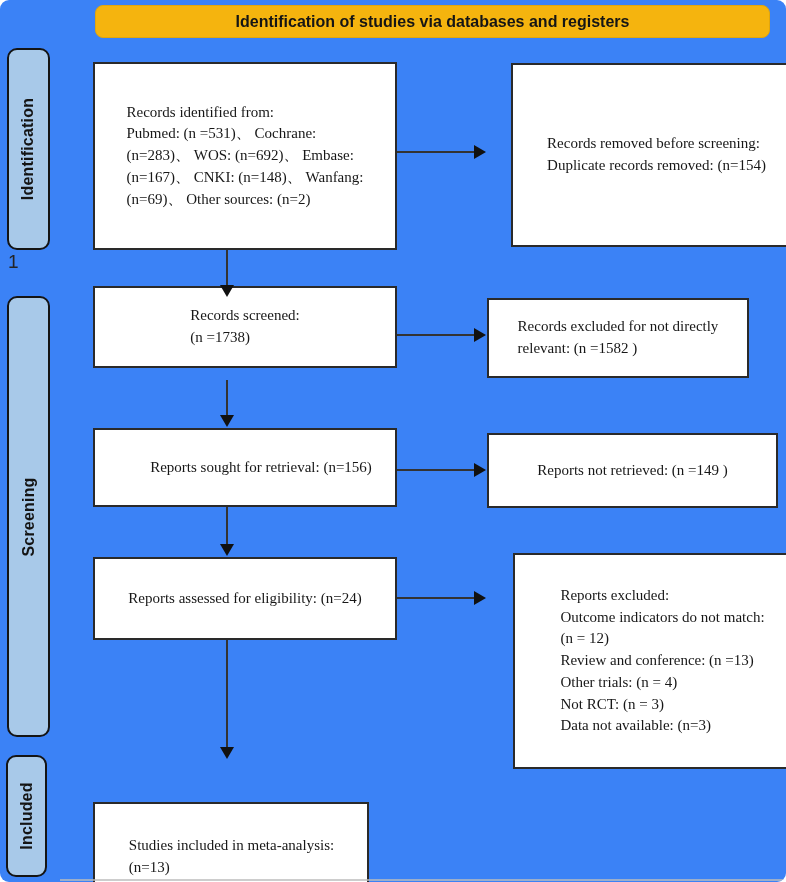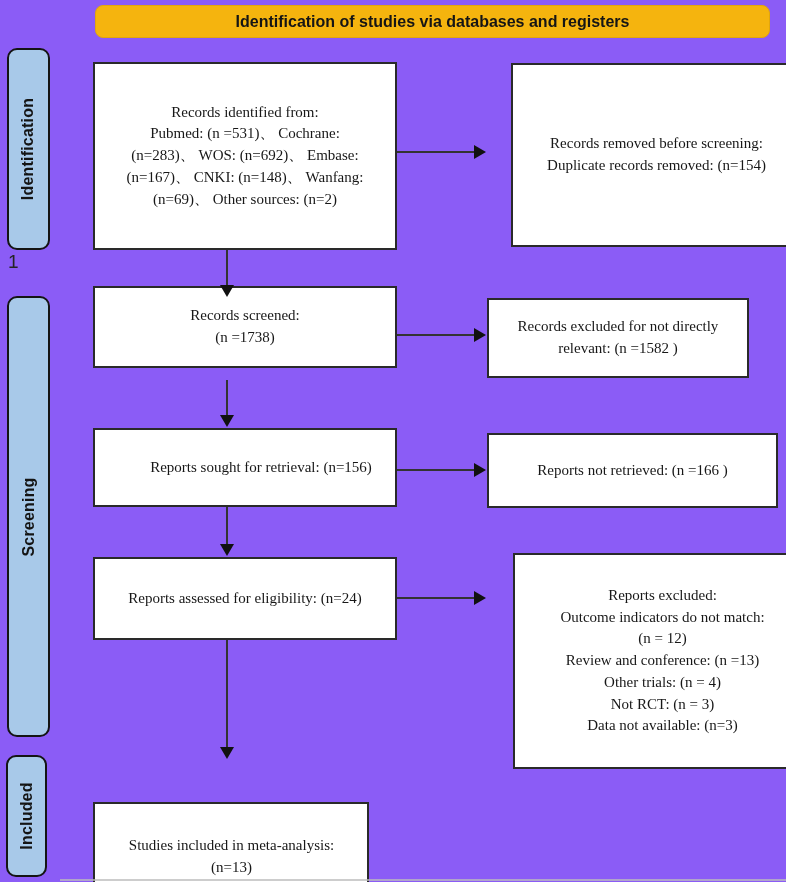--- a/index.html
+++ b/index.html
@@ -1,18 +1,18 @@
 <!DOCTYPE html>
 <html><head>
 <meta charset="utf-8">
 <style>
   html, body { margin:0; padding:0; background:#ffffff; }
   .canvas {
-    position:relative; width:786px; height:882px; background:#8b5cf6;
-    overflow:hidden; font-family:"Liberation Serif", serif;
+    position:relative; width:786px; height:882px; background:#3b82f6;
+    overflow:hidden; font-family:"Liberation Serif", serif;border-radius:9px;
   }
   .banner {
     position:absolute; left:95px; top:5px; width:675px; height:33px;
     background:#F5B40E; border:1px solid #E2A60C; border-radius:8px;
     display:flex; align-items:center; justify-content:center;
     font-family:"Liberation Sans", sans-serif; font-weight:bold;
     font-size:16px; color:#151515; box-sizing:border-box;
   }
   .stage {
     position:absolute; background:#A8C9E9; border:2px solid #141414;
@@ -23,21 +23,21 @@
     transform:rotate(-90deg); white-space:nowrap;
     font-family:"Liberation Sans", sans-serif; font-weight:bold;
     font-size:16px; color:#141414; letter-spacing:0.2px;
   }
   #stage-identification { left:7px;  top:48px;  width:43px; height:202px; }
   #stage-screening      { left:7px;  top:296px; width:43px; height:441px; }
   #stage-included       { left:6px;  top:755px; width:41px; height:122px; }
   .node {
     position:absolute; background:#ffffff; border:2px solid #2a2a2a;
     display:flex; align-items:center; justify-content:center;
-    text-align:center; white-space:pre-line; box-sizing:border-box;
+    white-space:pre-line; box-sizing:border-box;
     font-size:15px; line-height:1.45; color:#171717; padding:4px 10px;
   }
   #box-identified       { left:93px;  top:62px;  width:304px; height:188px; }
   #box-screened         { left:93px;  top:286px; width:304px; height:82px;  }
   #box-sought           { left:93px;  top:428px; width:304px; height:79px;padding-left:42px;  }
   #box-assessed         { left:93px;  top:557px; width:304px; height:83px;  }
   #box-included         { left:93px;  top:802px; width:276px; height:110px;padding-left:11px; }
   #box-removed          { left:487px; top:63px;  width:291px; height:184px;margin-left:24px; }
   #box-excluded-records { left:487px; top:298px; width:262px; height:80px;  }
   #box-not-retrieved    { left:487px; top:433px; width:291px; height:75px;  }
@@ -75,21 +75,21 @@
 (n=283)、 WOS: (n=692)、 Embase:
 (n=167)、 CNKI: (n=148)、 Wanfang:
 (n=69)、 Other sources: (n=2)</div>
   <div class="node" id="box-removed">Records removed before screening:
 Duplicate records removed: (n=154)</div>
   <div class="node" id="box-screened">Records screened:
 (n =1738)</div>
   <div class="node" id="box-excluded-records">Records excluded for not directly
 relevant: (n =1582 )</div>
   <div class="node" id="box-sought">Reports sought for retrieval: (n=156)</div>
-  <div class="node" id="box-not-retrieved">Reports not retrieved: (n =166 )</div>
+  <div class="node" id="box-not-retrieved">Reports not retrieved: (n =149 )</div>
   <div class="node" id="box-assessed">Reports assessed for eligibility: (n=24)</div>
   <div class="node" id="box-excluded-reports">Reports excluded:
 Outcome indicators do not match:
 (n = 12)
 Review and conference: (n =13)
 Other trials: (n = 4)
 Not RCT: (n = 3)
 Data not available: (n=3)</div>
   <div class="node" id="box-included">Studies included in meta-analysis:
 (n=13)</div>

